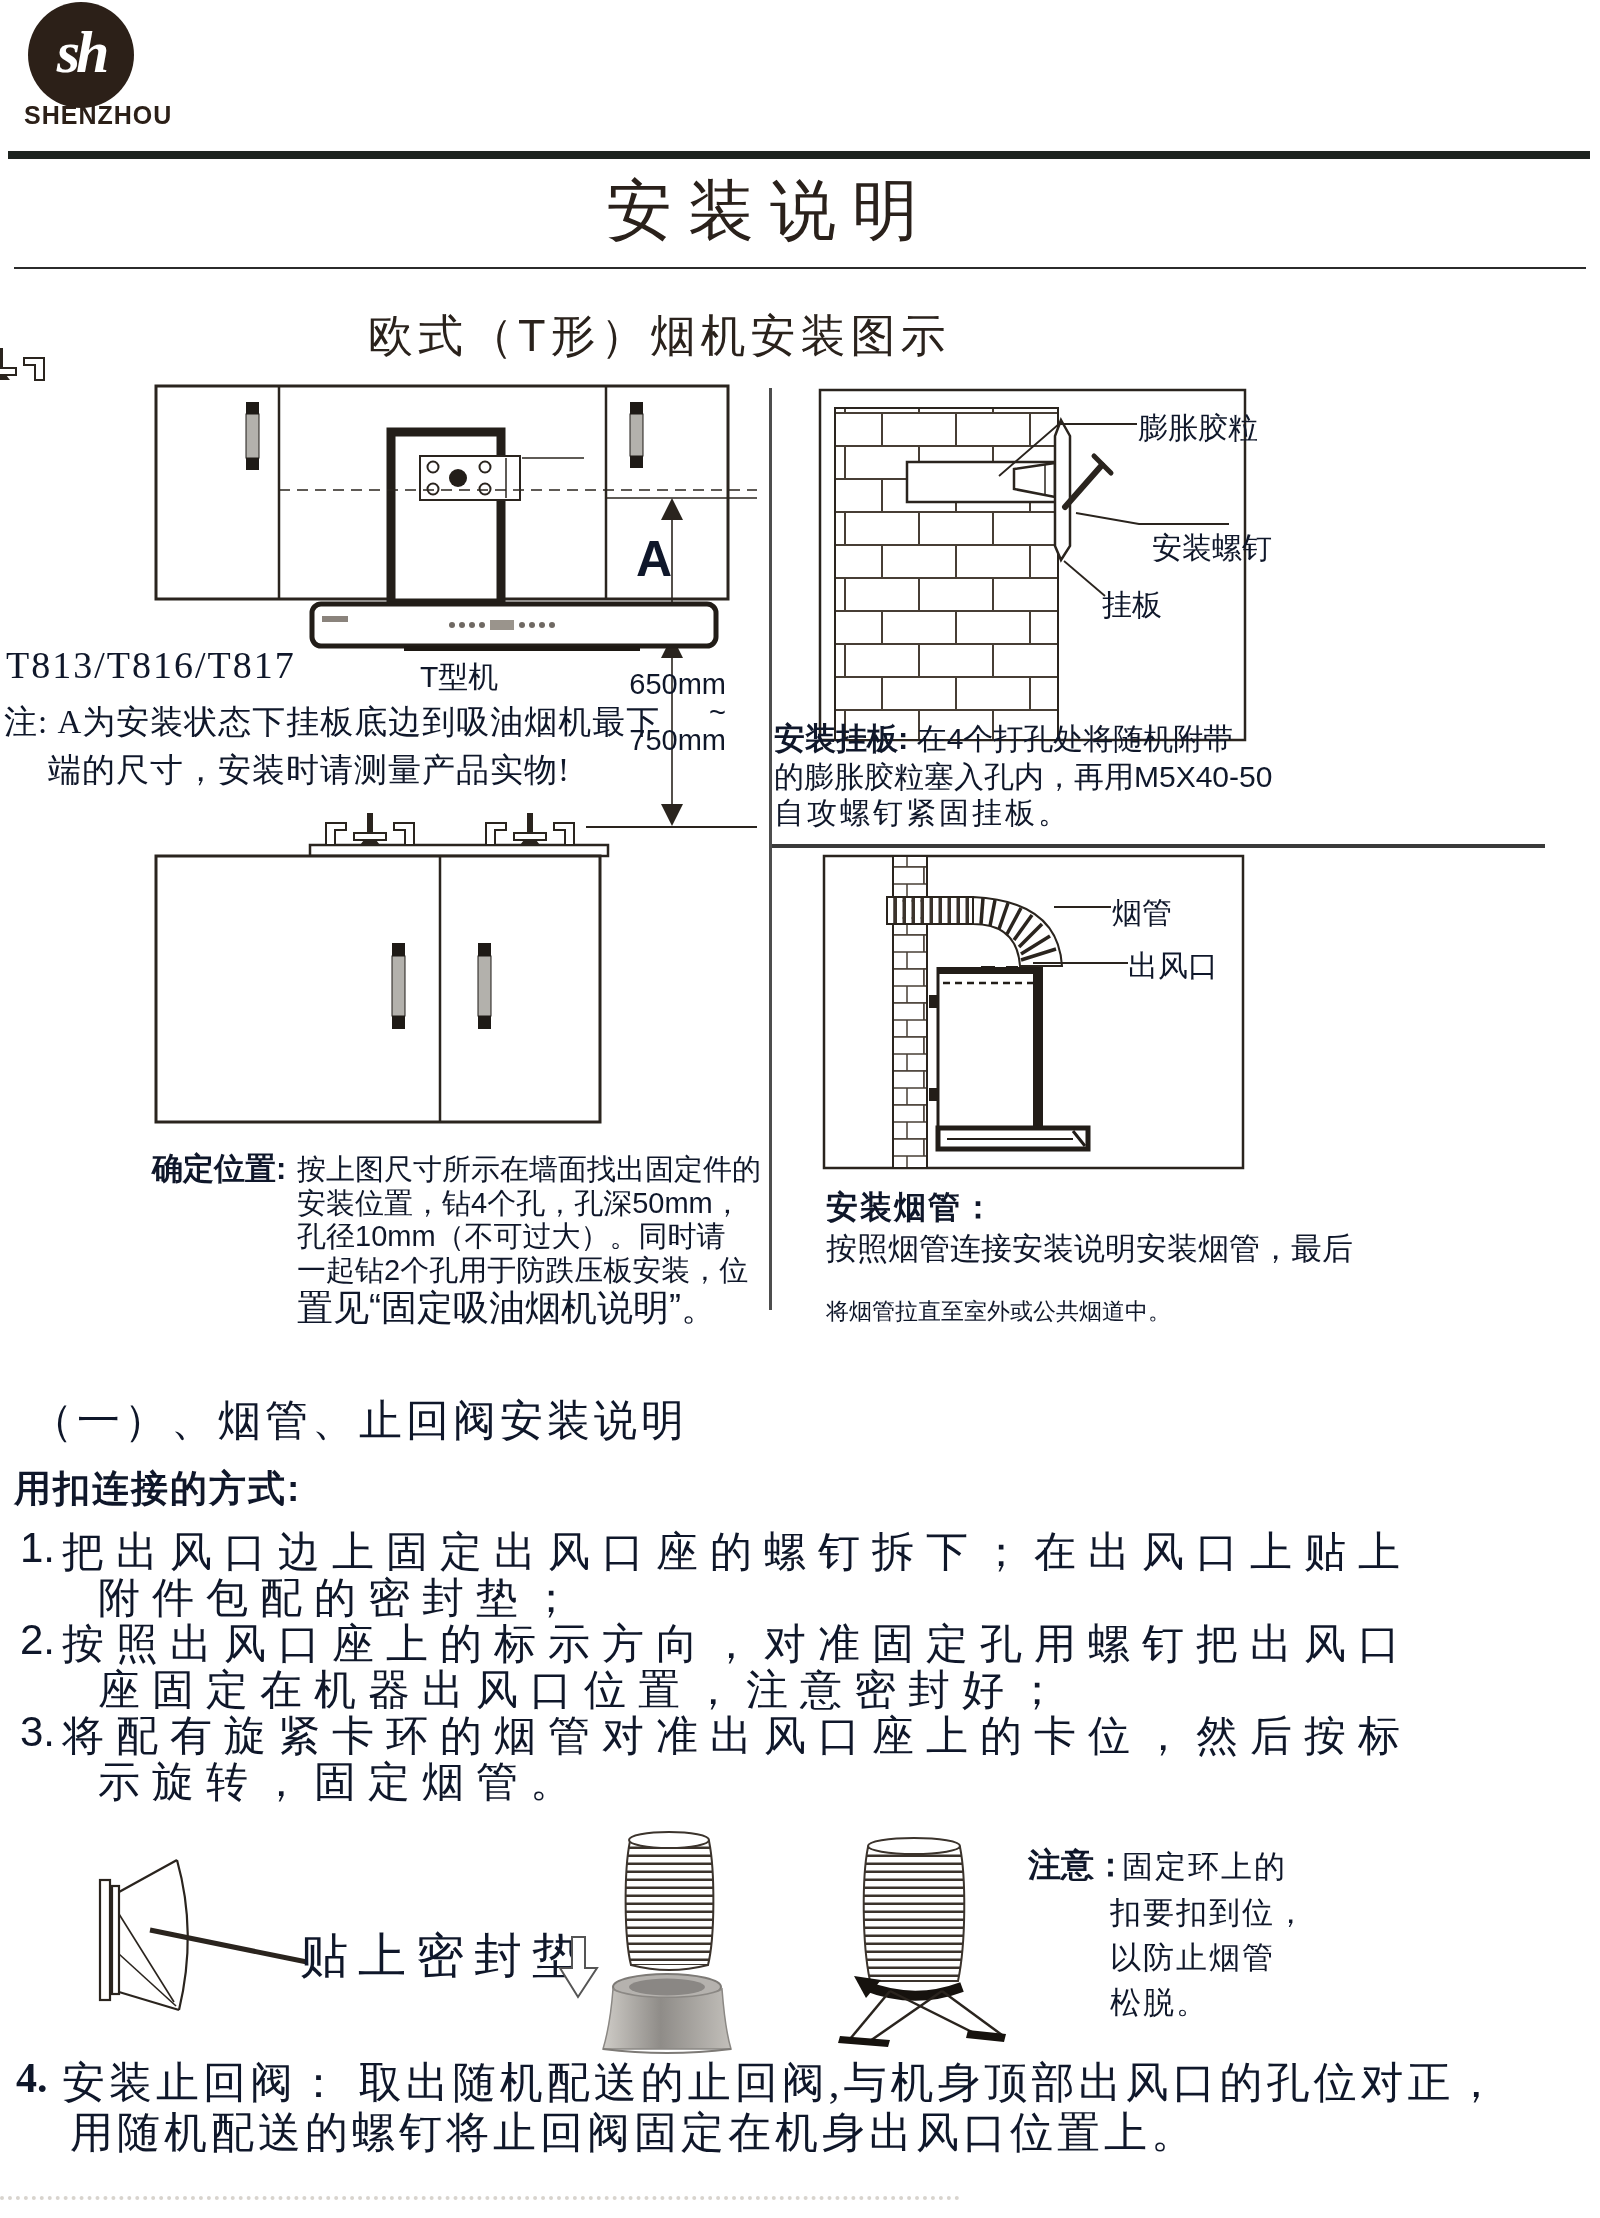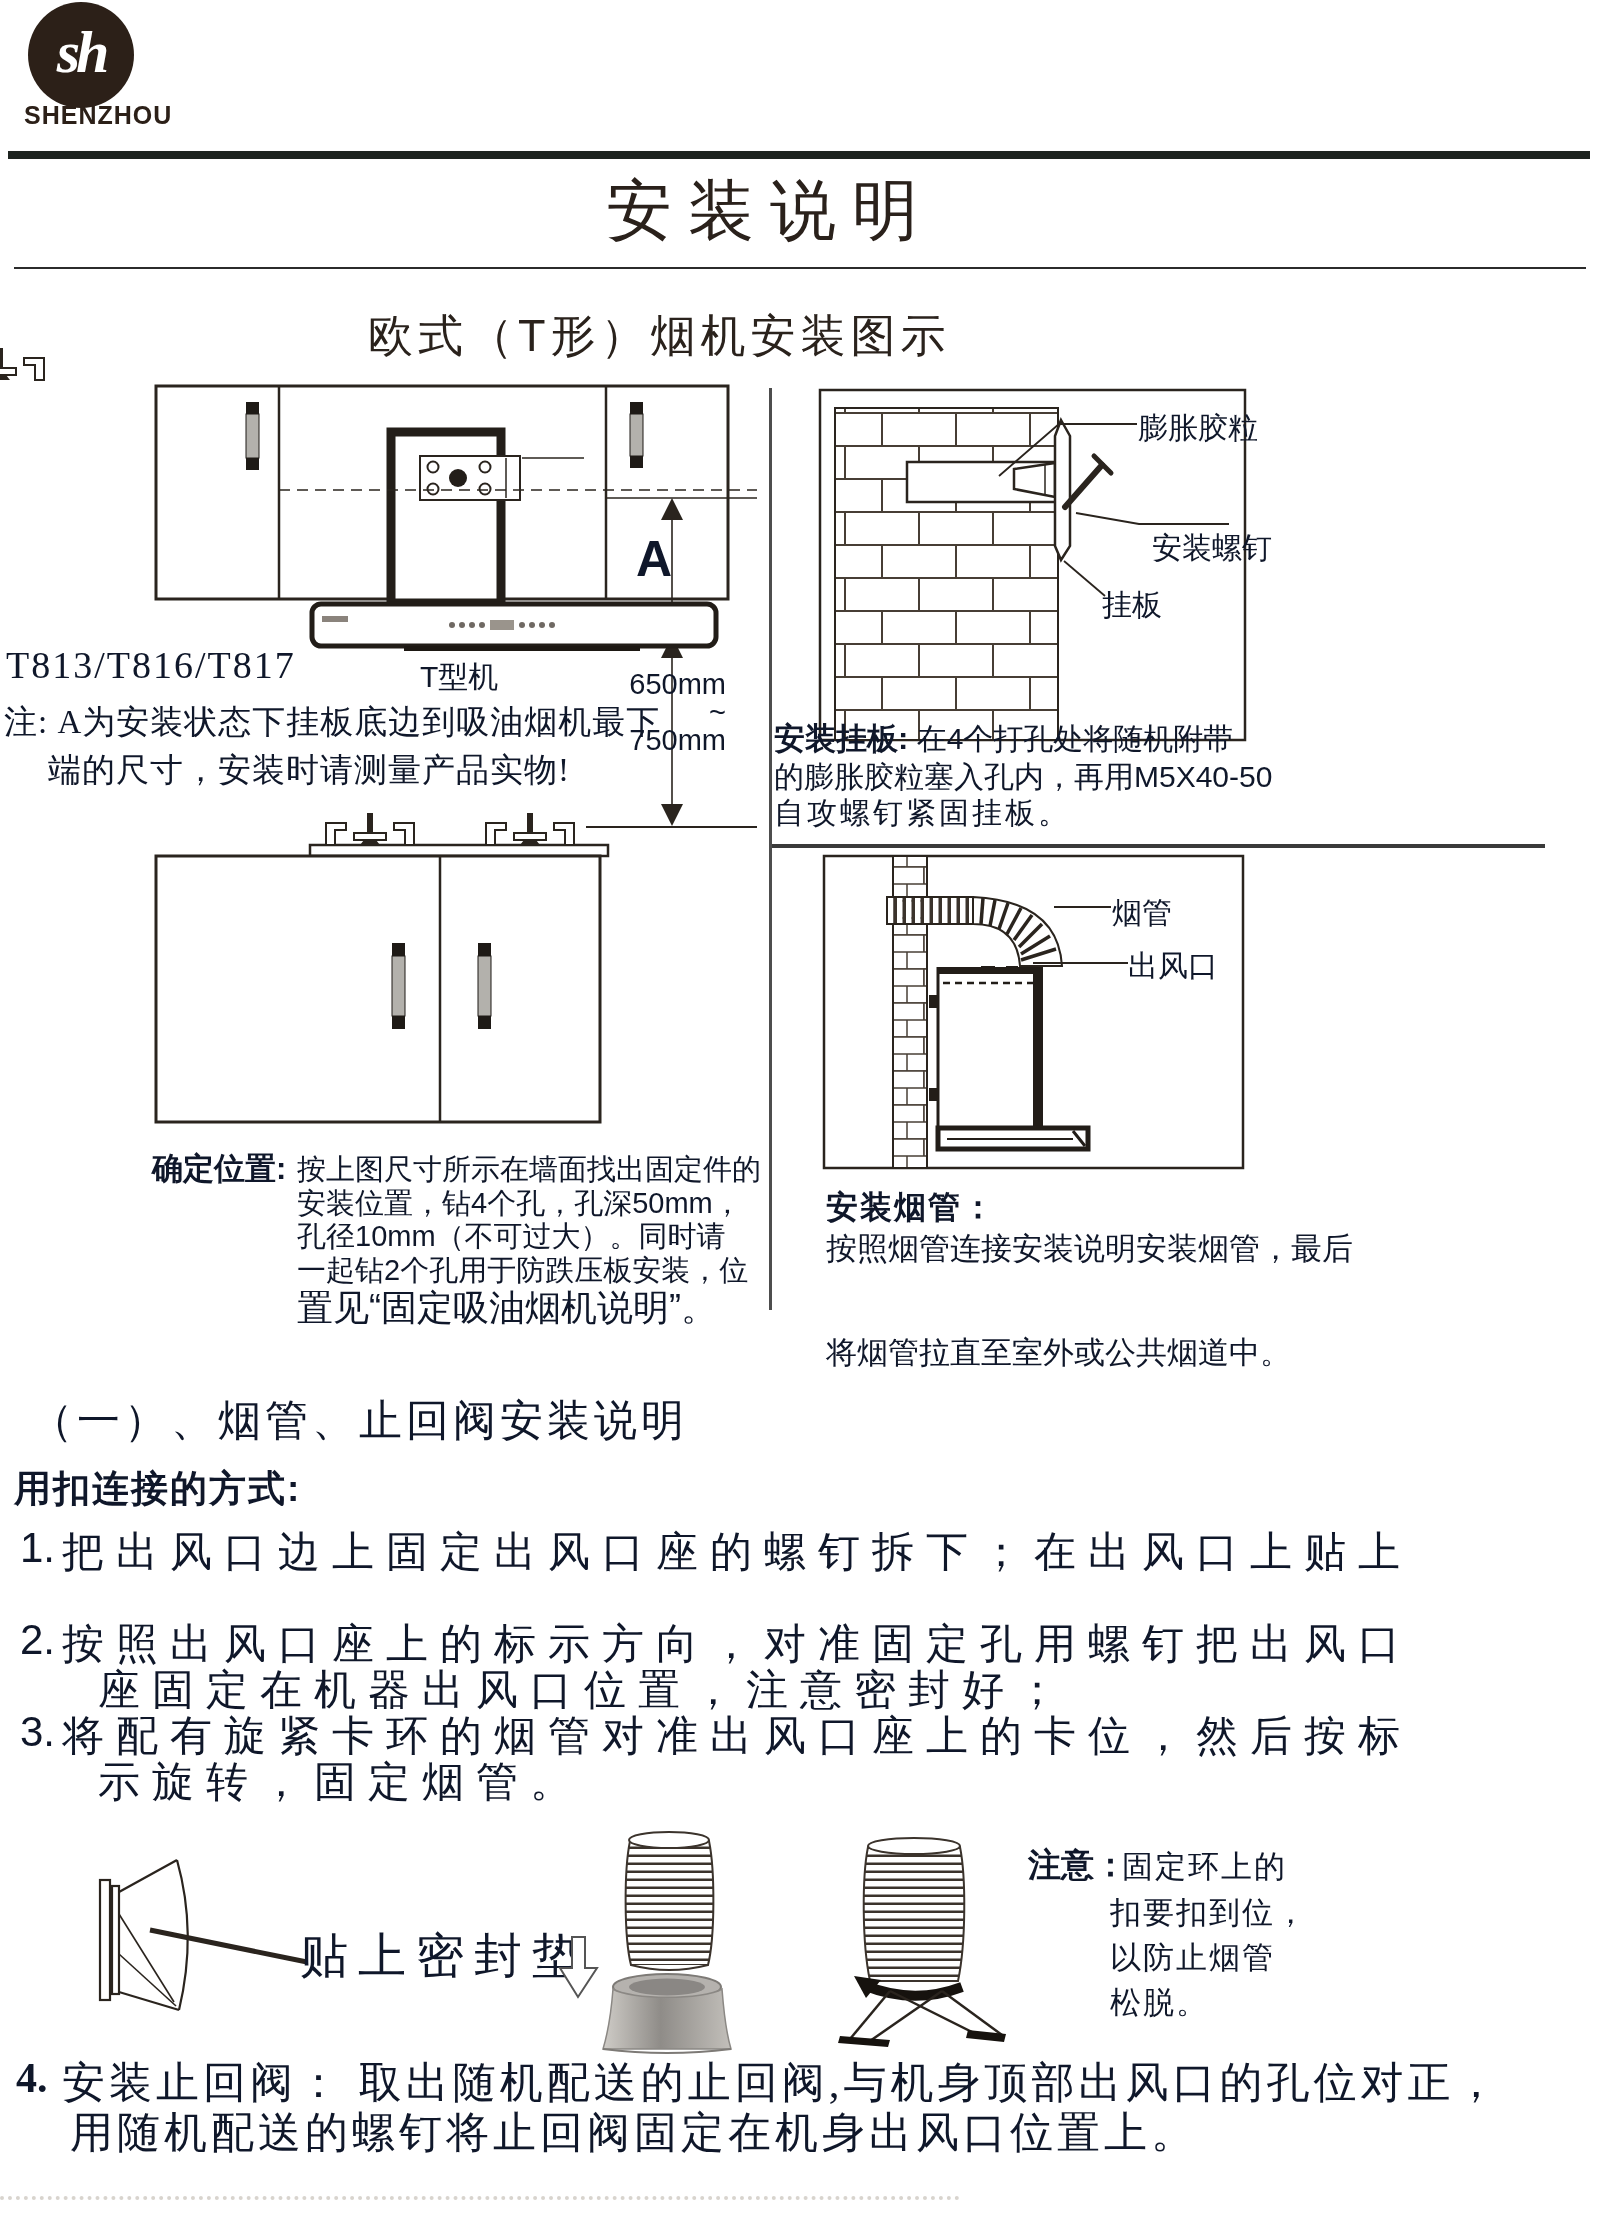--- a/index.html
+++ b/index.html
@@ -204,27 +204,28 @@
     <rect x="167" y="278" width="150" height="21" fill="#fff" stroke="#221d18" stroke-width="5"></rect>
     <line x1="176" y1="289" x2="302" y2="289" stroke="#221d18" stroke-width="2"></line>
     <line x1="302" y1="281" x2="314" y2="296" stroke="#221d18" stroke-width="3"></line>
     <line x1="283" y1="57" x2="340" y2="57" stroke="#2a241e" stroke-width="1.8"></line>
     <line x1="262" y1="113" x2="357" y2="113" stroke="#2a241e" stroke-width="1.8"></line>
   </svg>
   <div class="abs sans lbl30" style="left:1112px;top:893px">烟管</div>
   <div class="abs sans lbl30" style="left:1128px;top:946px">出风口</div>
   <div class="abs sans b" style="left:826px;top:1186px;font-size:32px;letter-spacing:2px">安装烟管：</div>
   <div class="abs sans" style="left:826px;top:1228px;font-size:31px">按照烟管连接安装说明安装烟管，最后</div>
-  <div class="abs sans" style="left:826px;top:1332px;font-size:31px">将烟管拉直至室外或公共烟道中。</div>
+  <div class="abs sans" style="left:826px;top:1296px;font-size:23px">将烟管拉直至室外或公共烟道中。</div>
 
   <div class="abs sans" style="left:30px;top:1392px;font-size:43px;letter-spacing:4px">（一）、烟管、止回阀安装说明</div>
   <div class="abs sans b" style="left:14px;top:1464px;font-size:37px;letter-spacing:2px">用扣连接的方式:</div>
 
   <div class="abs sans step" style="left:20px;top:1524px;letter-spacing:0">1.</div>
   <div class="abs sans step" style="left:62px;top:1524px">把出风口边上固定出风口座的螺钉拆下；在出风口上贴上</div>
+  <div class="abs sans step" style="left:98px;top:1570px">附件包配的密封垫；</div>
   <div class="abs sans step" style="left:20px;top:1616px;letter-spacing:0">2.</div>
   <div class="abs sans step" style="left:62px;top:1616px">按照出风口座上的标示方向，对准固定孔用螺钉把出风口</div>
   <div class="abs sans step" style="left:98px;top:1662px">座固定在机器出风口位置，注意密封好；</div>
   <div class="abs sans step" style="left:20px;top:1708px;letter-spacing:0">3.</div>
   <div class="abs sans step" style="left:62px;top:1708px">将配有旋紧卡环的烟管对准出风口座上的卡位，然后按标</div>
   <div class="abs sans step" style="left:98px;top:1754px">示旋转，固定烟管。</div>
 
   <svg style="left:55px;top:1850px" width="270" height="170" viewBox="0 0 270 170">
     <rect x="45" y="30" width="10" height="120" fill="#fff" stroke="#2a241e" stroke-width="2.2"></rect>
     <rect x="57" y="36" width="7" height="108" fill="#fff" stroke="#2a241e" stroke-width="2.2"></rect>

